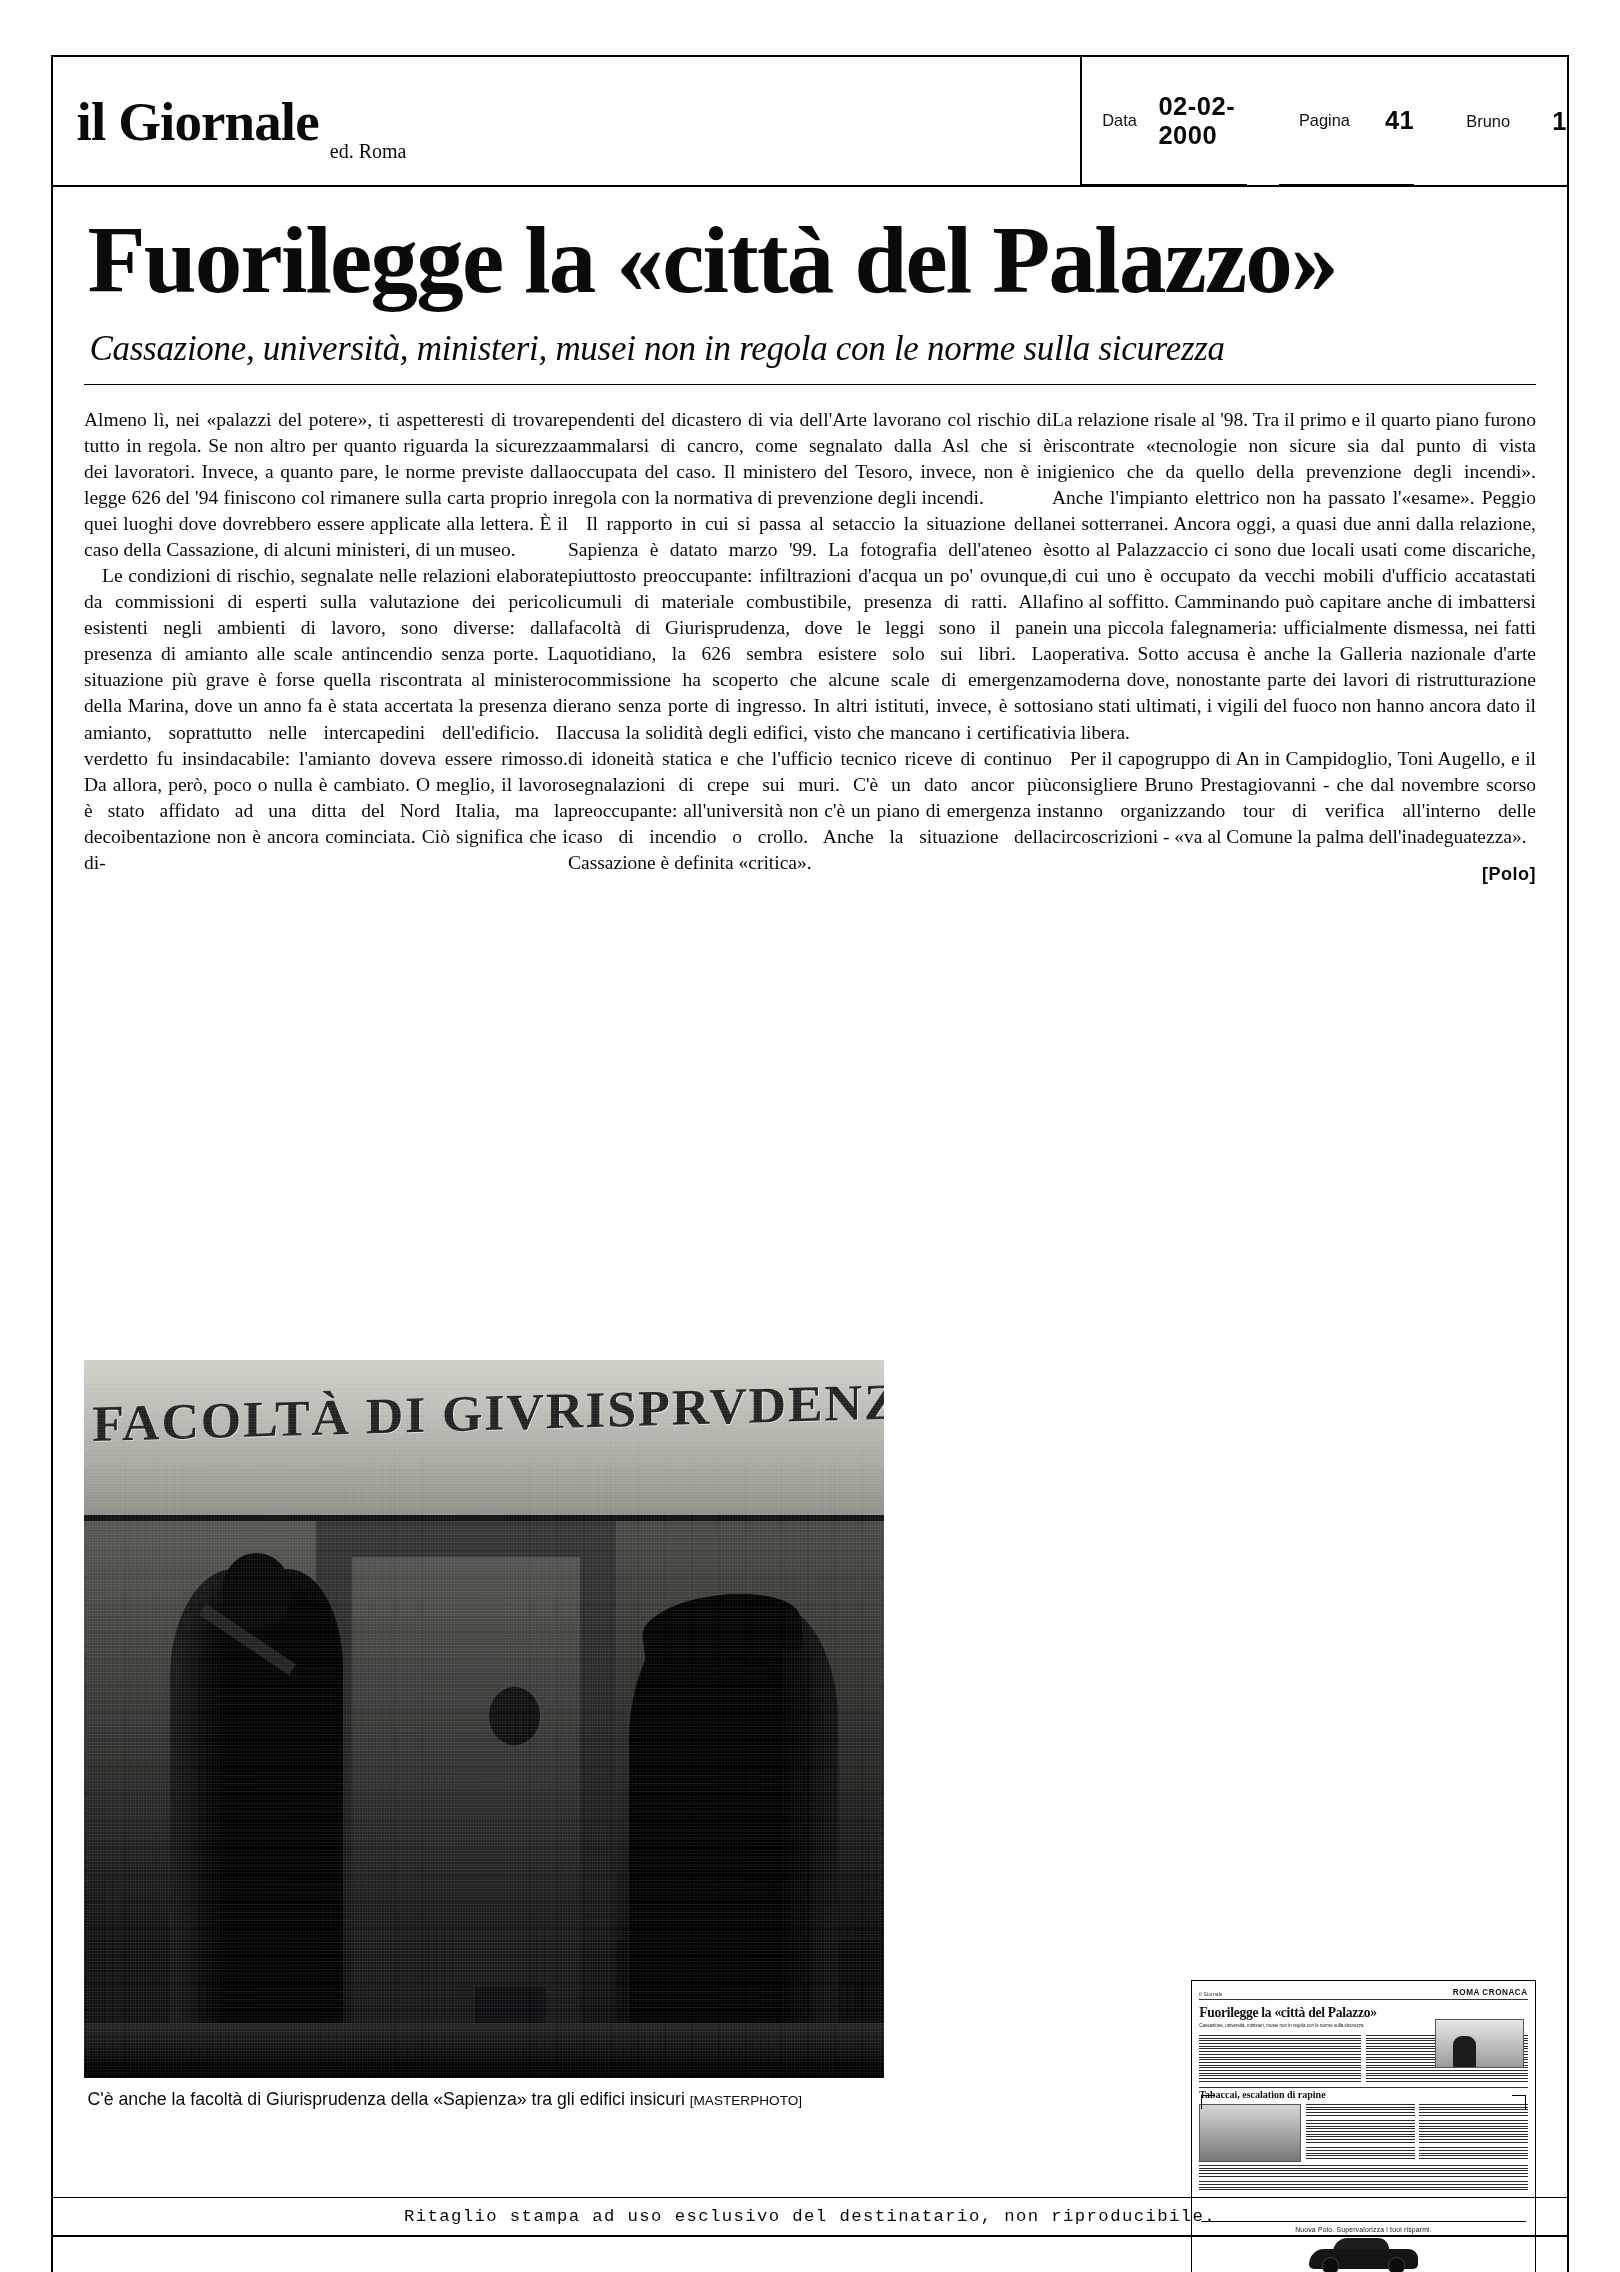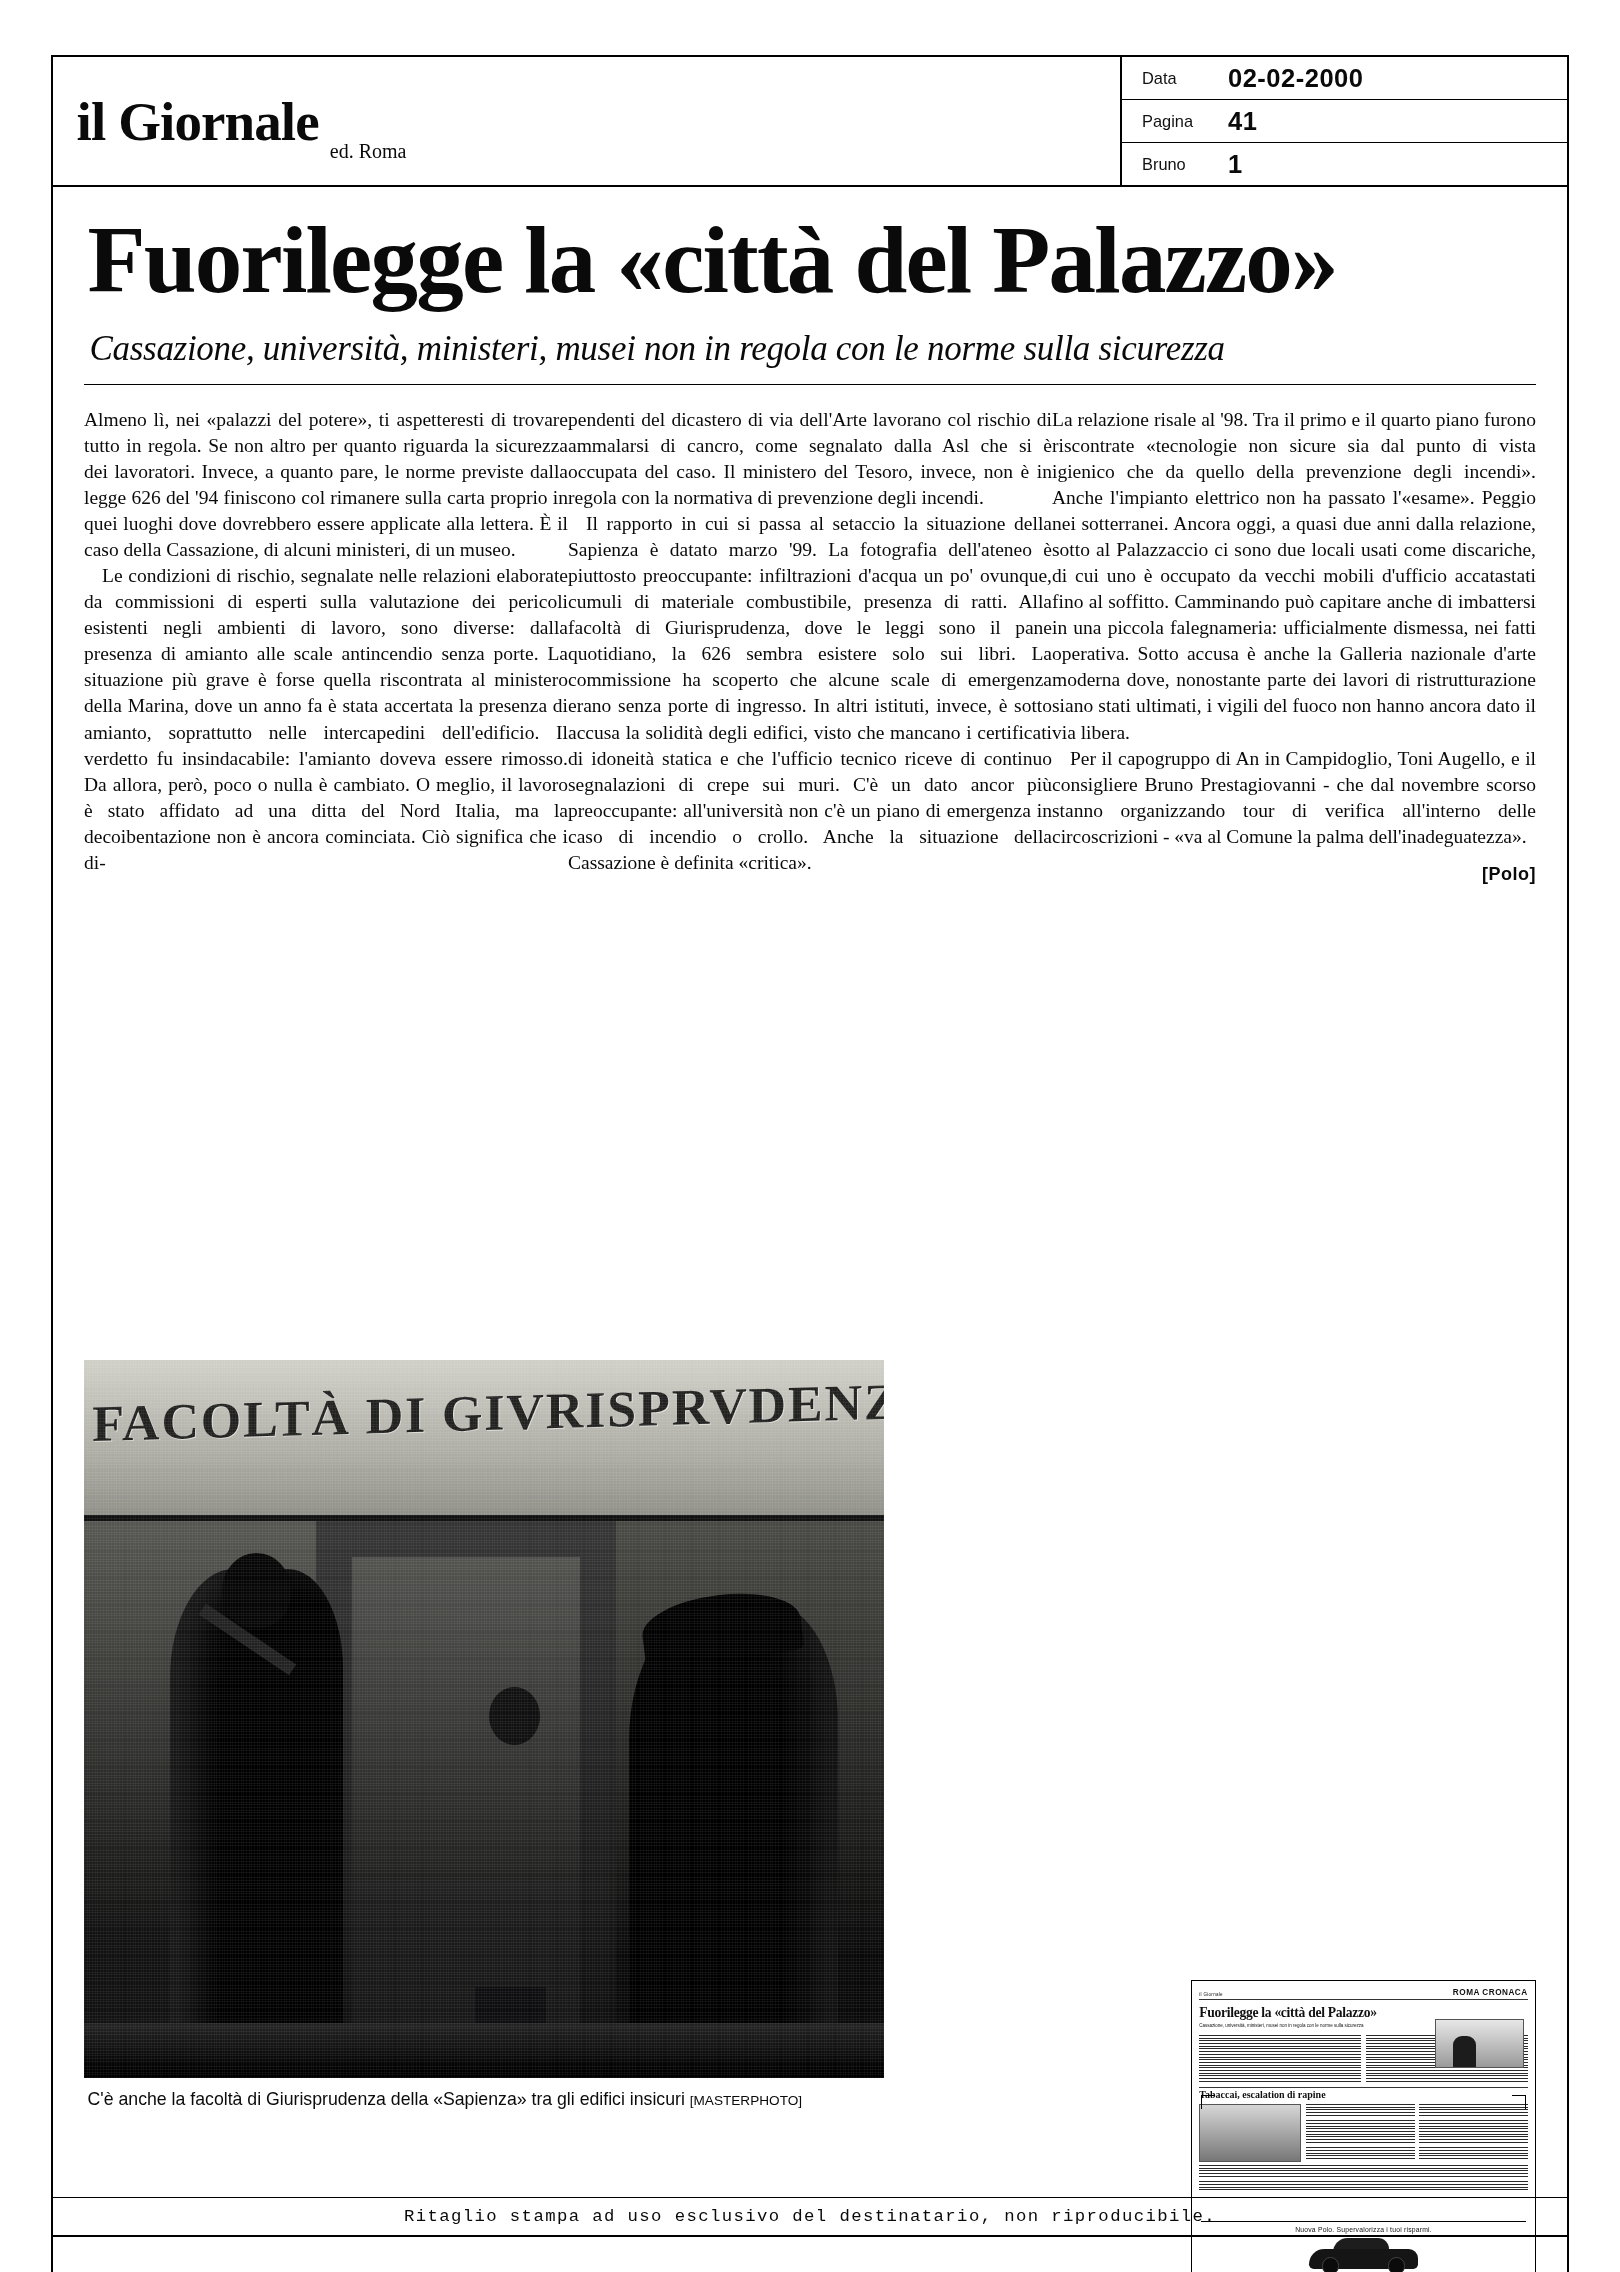--- a/index.html
+++ b/index.html
@@ -47,21 +47,22 @@
     font-family: "Liberation Serif", serif;
     font-size: 20px;
     margin-left: 11px;
     padding-bottom: 22px;
     align-self: flex-end;
   }
   .masthead-right {
     flex: 0 0 445px;
     border-left: 2.7px solid #000;
     display: flex;
-    flex-direction: column;
+    flex-direction: row;
+    gap: 32px;
   }
   .meta-row {
     flex: 1 1 0;
     display: flex;
     align-items: center;
     padding-left: 20px;
     border-bottom: 1.4px solid #000;
   }
   .meta-row:last-child { border-bottom: none; }
   .meta-label {

